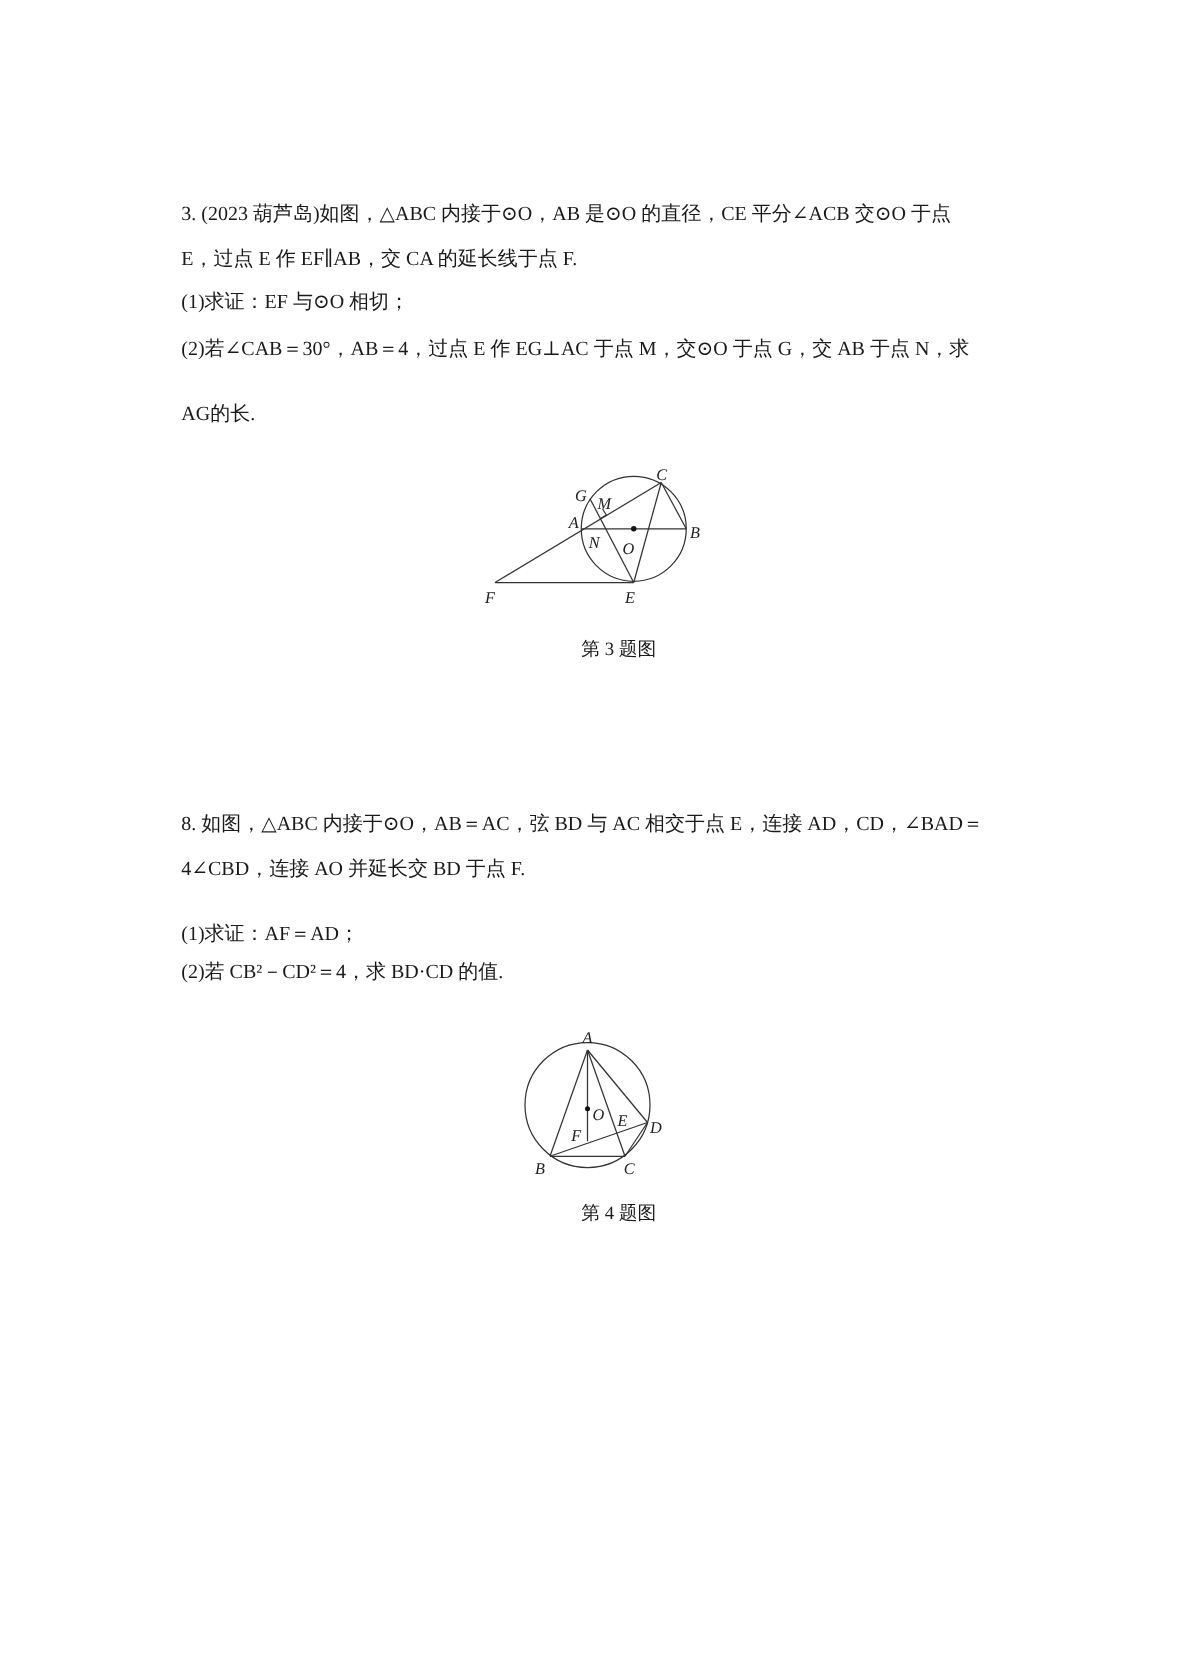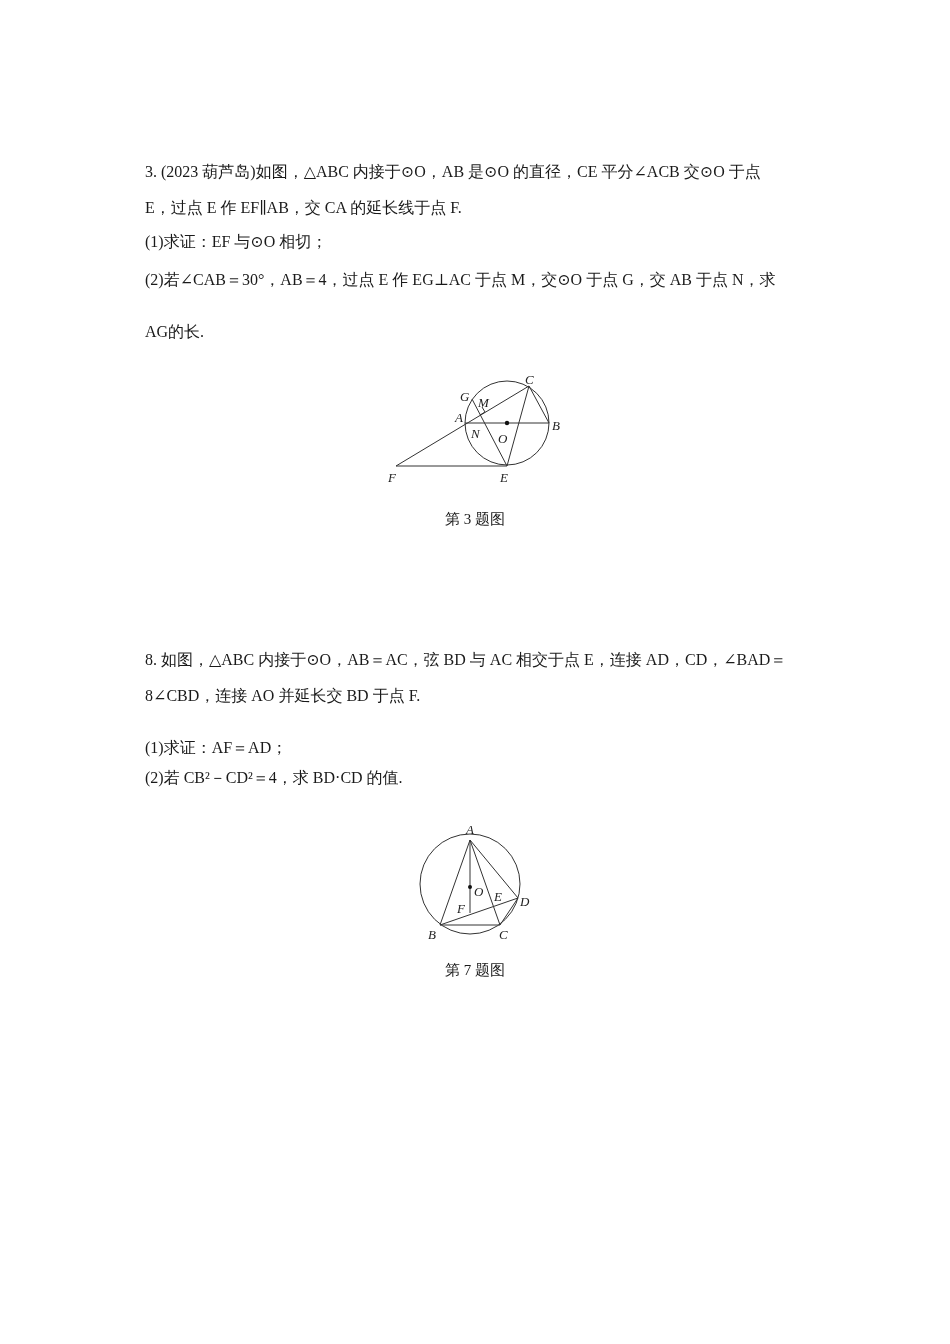--- a/index.html
+++ b/index.html
@@ -1,19 +1,19 @@
 <!DOCTYPE html>
 <html><head>
 <meta charset="utf-8">
 <style>
   html, body { margin: 0; padding: 0; background: #ffffff; }
   body { width: 950px; height: 1344px; position: relative; overflow: hidden;
          font-family: "Liberation Serif", "DejaVu Serif", serif; color: #1a1a1a; }
   .line { position: absolute; left: 145px; font-size: 16px; line-height: 20px; white-space: nowrap; }
-  .caption { position: absolute; font-size: 15px; width: 100px; text-align: center; }
+  .caption { position: absolute; font-size: 15px; width: 100px; text-align: right; }
   .fig { position: absolute; }
   svg text { font-family: "Liberation Serif", "DejaVu Serif", serif; font-style: italic; font-size: 13px; fill: #222; }
 </style>
 </head>
 <body>
 
 <div class="line" style="top:162px">3. (2023 葫芦岛)如图，△ABC 内接于⊙O，AB 是⊙O 的直径，CE 平分∠ACB 交⊙O 于点</div>
 <div class="line" style="top:198px">E，过点 E 作 EF∥AB，交 CA 的延长线于点 F.</div>
 <div class="line" style="top:232px">(1)求证：EF 与⊙O 相切；</div>
 <div class="line" style="top:270px">(2)若∠CAB＝30°，AB＝4，过点 E 作 EG⊥AC 于点 M，交⊙O 于点 G，交 AB 于点 N，求</div>
@@ -37,21 +37,21 @@
   <text x="455" y="422">A</text>
   <text x="552" y="430">B</text>
   <text x="471" y="438">N</text>
   <text x="498" y="443">O</text>
   <text x="388" y="482">F</text>
   <text x="500" y="482">E</text>
 </svg>
 <div class="caption" style="left:425px;top:510px">第 3 题图</div>
 
 <div class="line" style="top:650px">8. 如图，△ABC 内接于⊙O，AB＝AC，弦 BD 与 AC 相交于点 E，连接 AD，CD，∠BAD＝</div>
-<div class="line" style="top:686px">8∠CBD，连接 AO 并延长交 BD 于点 F.</div>
+<div class="line" style="top:686px">4∠CBD，连接 AO 并延长交 BD 于点 F.</div>
 <div class="line" style="top:738px">(1)求证：AF＝AD；</div>
 <div class="line" style="top:768px">(2)若 CB²－CD²＝4，求 BD·CD 的值.</div>
 
 <svg class="fig" style="left:410px;top:815px" width="130" height="130" viewBox="410 815 130 130">
   <g stroke="#333" stroke-width="1" fill="none">
     <circle cx="470" cy="884" r="50"></circle>
     <line x1="470" y1="840" x2="440" y2="925"></line>
     <line x1="470" y1="840" x2="500" y2="925"></line>
     <line x1="470" y1="840" x2="518" y2="898"></line>
     <line x1="470" y1="840" x2="470" y2="913"></line>
@@ -61,13 +61,13 @@
   </g>
   <circle cx="470" cy="887" r="2" fill="#111"></circle>
   <text x="466" y="834">A</text>
   <text x="474" y="896">O</text>
   <text x="494" y="901">E</text>
   <text x="520" y="906">D</text>
   <text x="457" y="913">F</text>
   <text x="428" y="939">B</text>
   <text x="499" y="939">C</text>
 </svg>
-<div class="caption" style="left:425px;top:961px">第 7 题图</div>
+<div class="caption" style="left:425px;top:961px">第 4 题图</div>
 
 </body></html>

